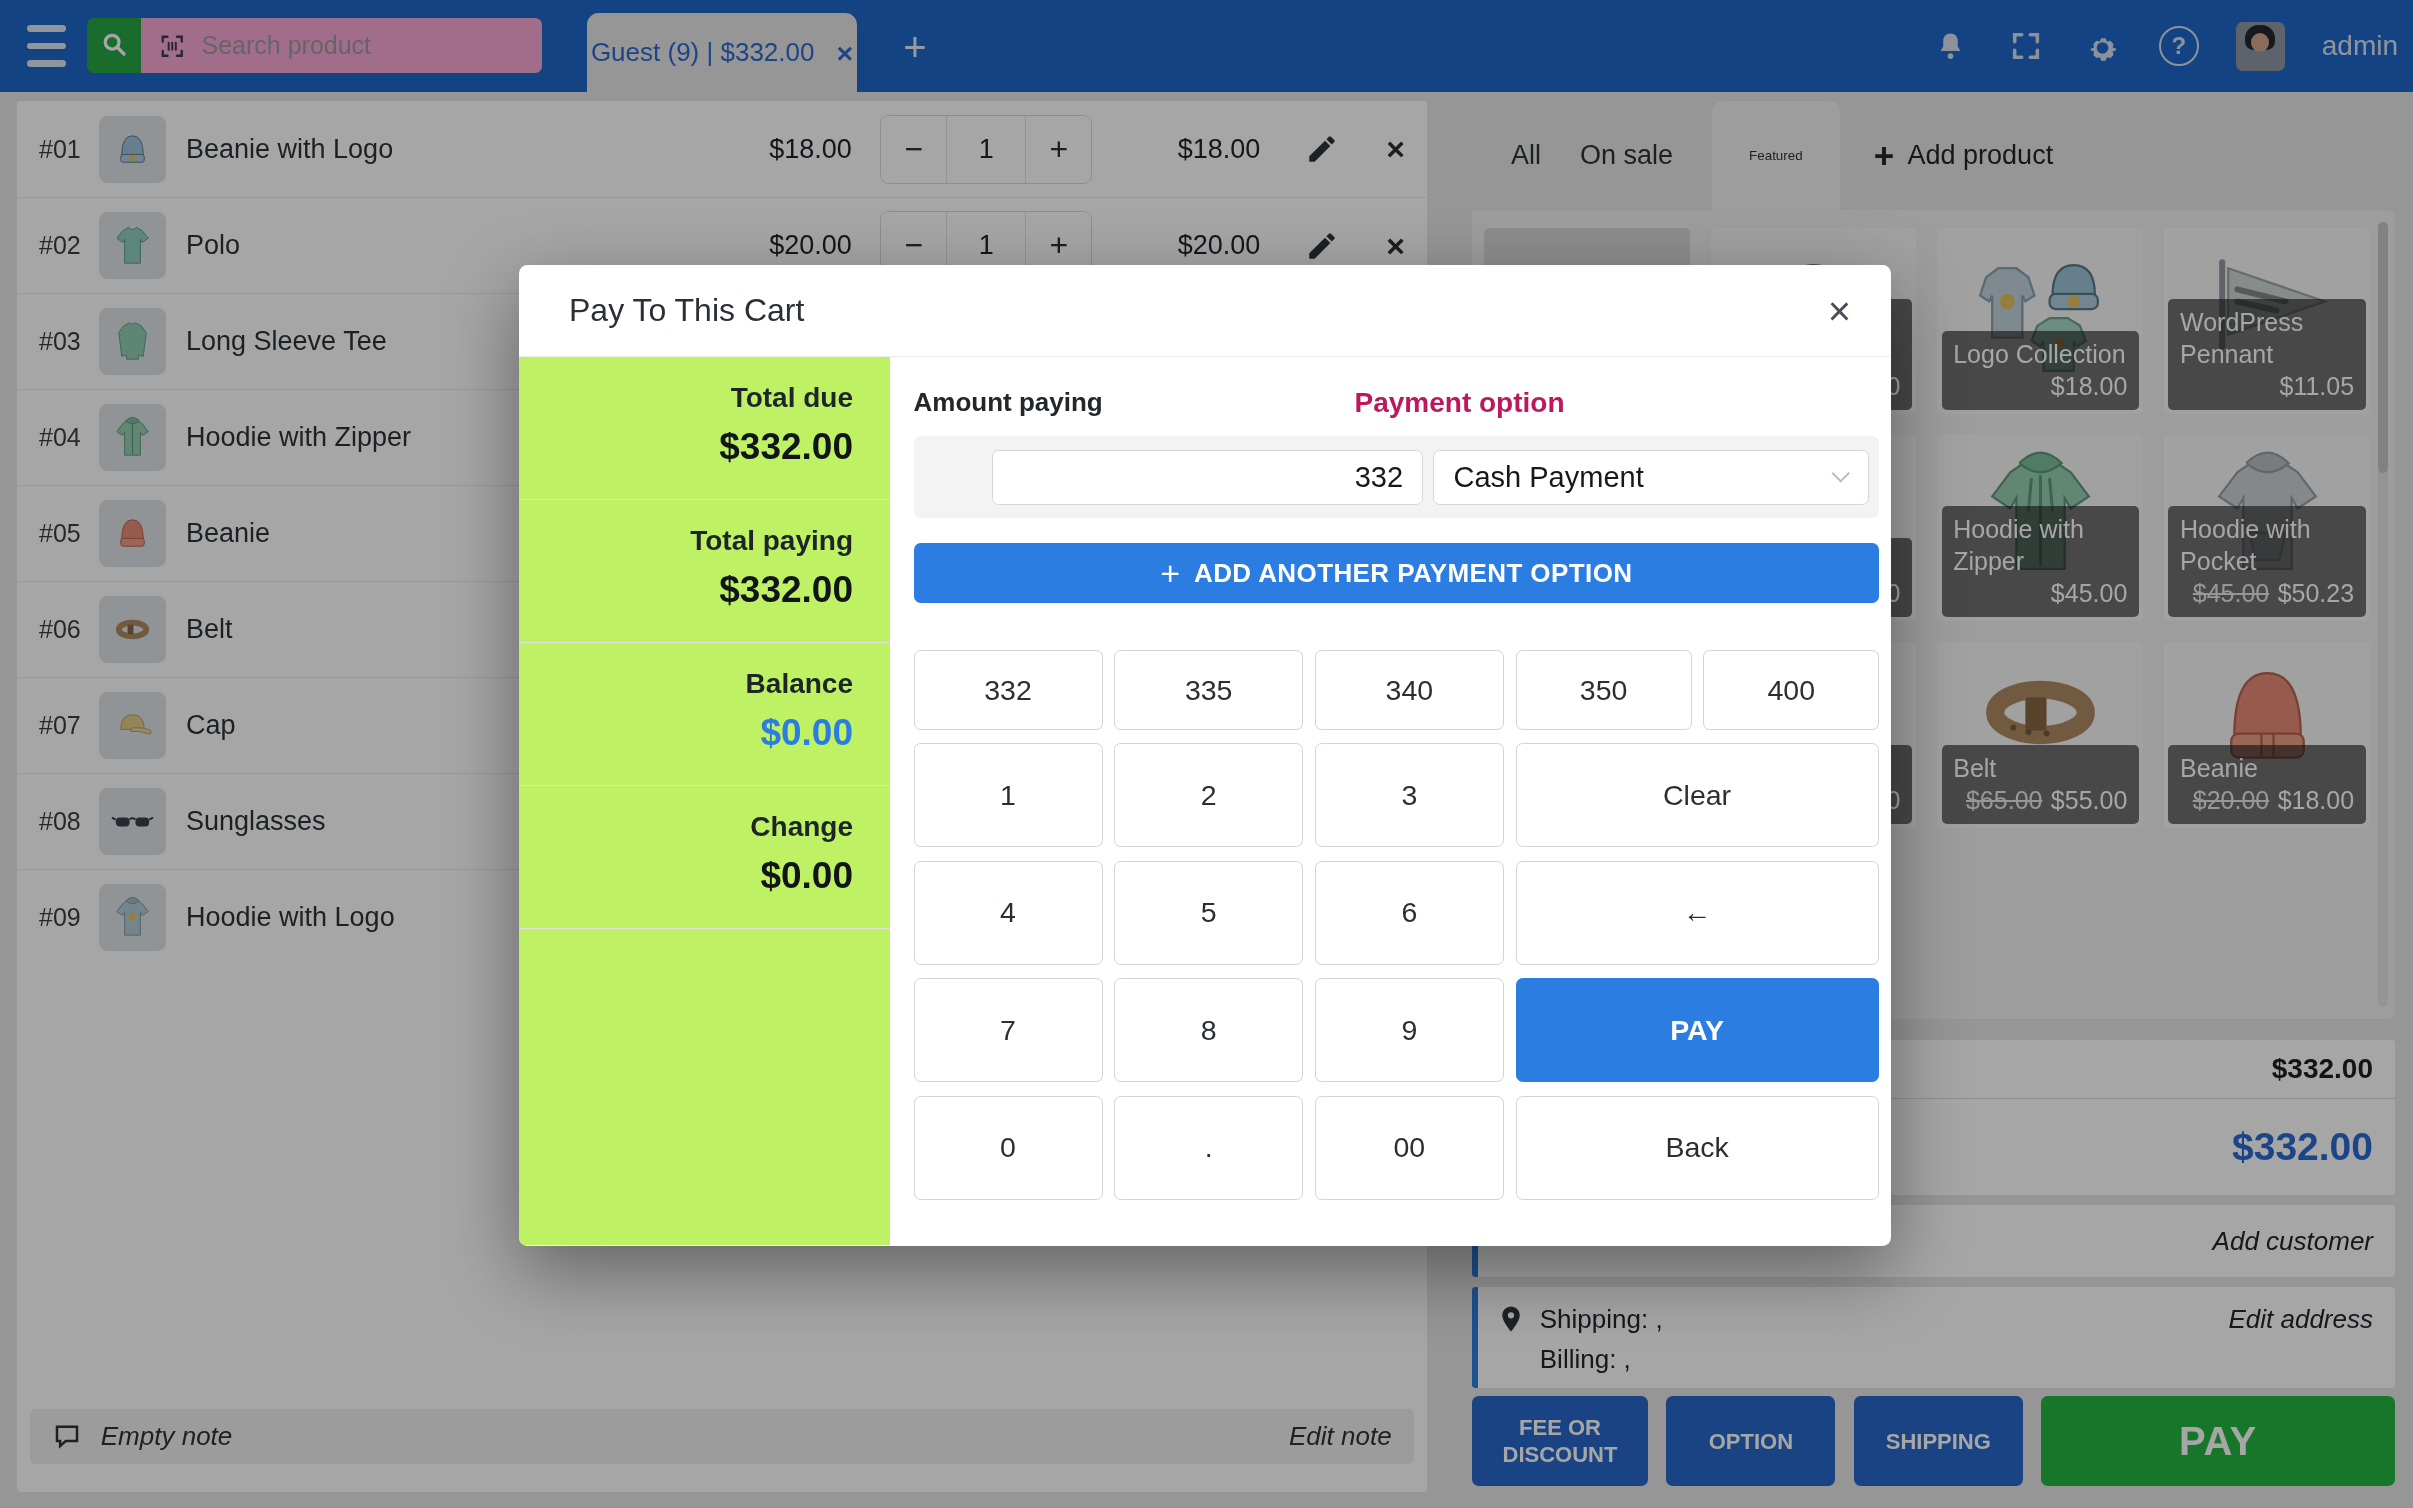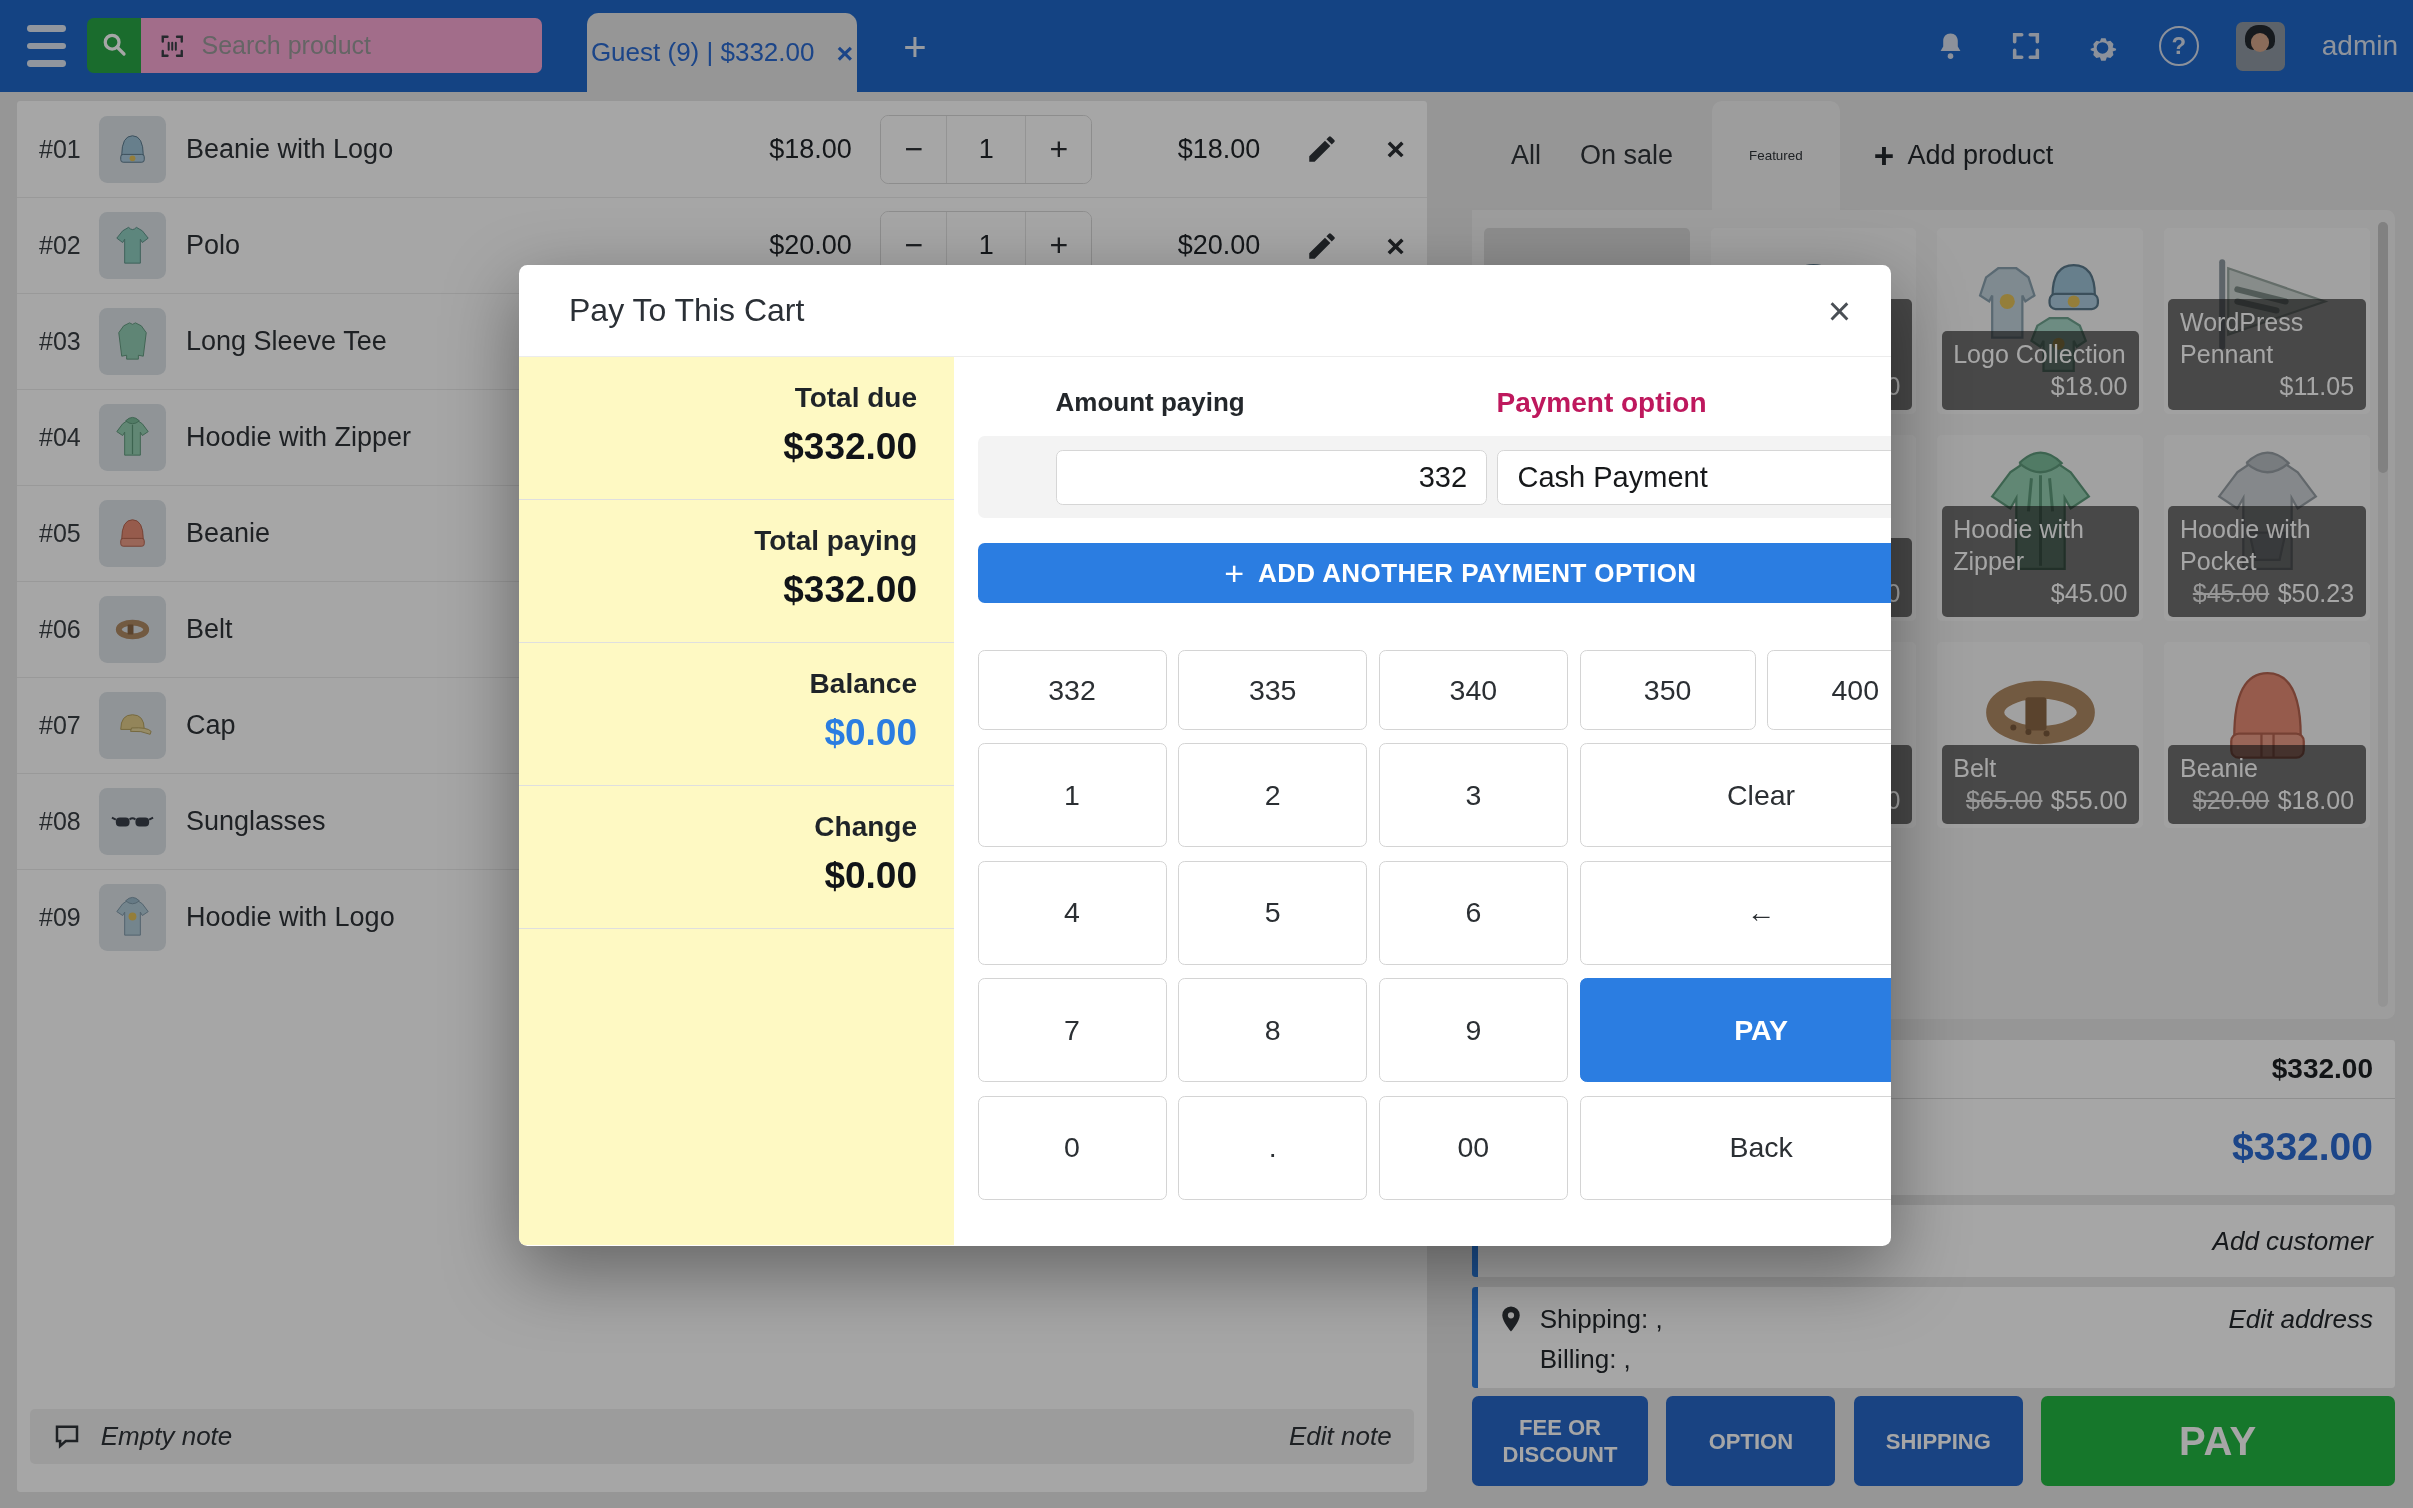--- a/index.html
+++ b/index.html
@@ -86,28 +86,28 @@
 
   
   .dim { position:absolute; inset:0; background:rgba(0,0,0,0.35); z-index:50; }
 
   
   .modal { position:absolute; left:519px; top:265px; width:1372px; height:981px; background:#fff; border-radius:8.4px; z-index:100; box-shadow:0 25px 75px rgba(0,0,0,0.4); overflow:hidden; }
   .m-head { height:92px; display:flex; align-items:center; padding:0 40px 0 50px; border-bottom:0.8px solid #ececec; }
   .m-title { font-size:32px; font-weight:500; color:#2b3036; flex:1; }
   .m-close { font-size:40px; color:#4a4f55; cursor:pointer; line-height:1; }
   .m-body { display:flex; height:888px; }
-  .m-summary { width:435px; background:#fef9c3; flex:0 0 auto; }
+  .m-summary { width:371px; background:#bef264; flex:0 0 auto; }
   .s-block { height:143px; padding:25px 37px 0; text-align:right; border-bottom:0.8px solid #dfdfdf; }
   .s-label { font-size:28px; font-weight:600; color:#1f2428; }
   .s-value { font-size:37px; font-weight:bold; color:#111418; margin-top:11.7px; }
   .s-accent { color:#2b7de1; }
   .m-right { flex:1; padding:0 13.4px 0 23.5px; }
   .pay-labels { display:flex; margin-top:30px; }
-  .pay-labels .pl1 { margin-left:78px; width:431px; font-size:26px; font-weight:600; color:#23272b; }
+  .pay-labels .pl1 { width:431px; font-size:26px; font-weight:600; color:#23272b; }
   .pay-labels .pl2 { margin-left:10px; font-size:28px; font-weight:600; color:#be185d; }
   .pay-row { margin-top:17px; height:82px; background:#f3f3f3; border-radius:6.7px; display:flex; align-items:center; padding-left:78px; }
   .amount-input { width:431px; height:55px; border:0.8px solid #d6d6d6; border-radius:6.7px; background:#fff; text-align:right; padding-right:18.4px; font-size:29px; color:#16181a; outline:none; font-family:inherit; }
   .pay-select { width:436px; height:55px; margin-left:10px; border:0.8px solid #d6d6d6; border-radius:6.7px; background:#fff; display:flex; align-items:center; justify-content:space-between; padding:0 20px; font-size:29px; color:#16181a; cursor:pointer; }
   .chev { width:13.4px; height:13.4px; border-right:2.5px solid #bcbcbc; border-bottom:2.5px solid #bcbcbc; transform:rotate(45deg); margin-top:-6.7px; }
   .add-pay-btn { margin-top:25px; width:100%; height:60px; background:#2b7de1; border:none; border-radius:6.7px; color:#fff; font-weight:bold; font-size:26px; letter-spacing:0.4px; display:flex; align-items:center; justify-content:center; gap:13.4px; cursor:pointer; font-family:inherit; }
   .add-pay-btn .plus { font-size:34px; font-weight:400; line-height:0; }
   .numpad { margin-top:47px; display:flex; flex-direction:column; gap:13.4px; }
   .np-row { display:flex; gap:11.7px; }
   .np-key { background:#fff; border:0.8px solid #d4d4d4; border-radius:6.7px; font-size:28.5px; color:#2b2f33; display:flex; align-items:center; justify-content:center; cursor:pointer; font-family:inherit; }

